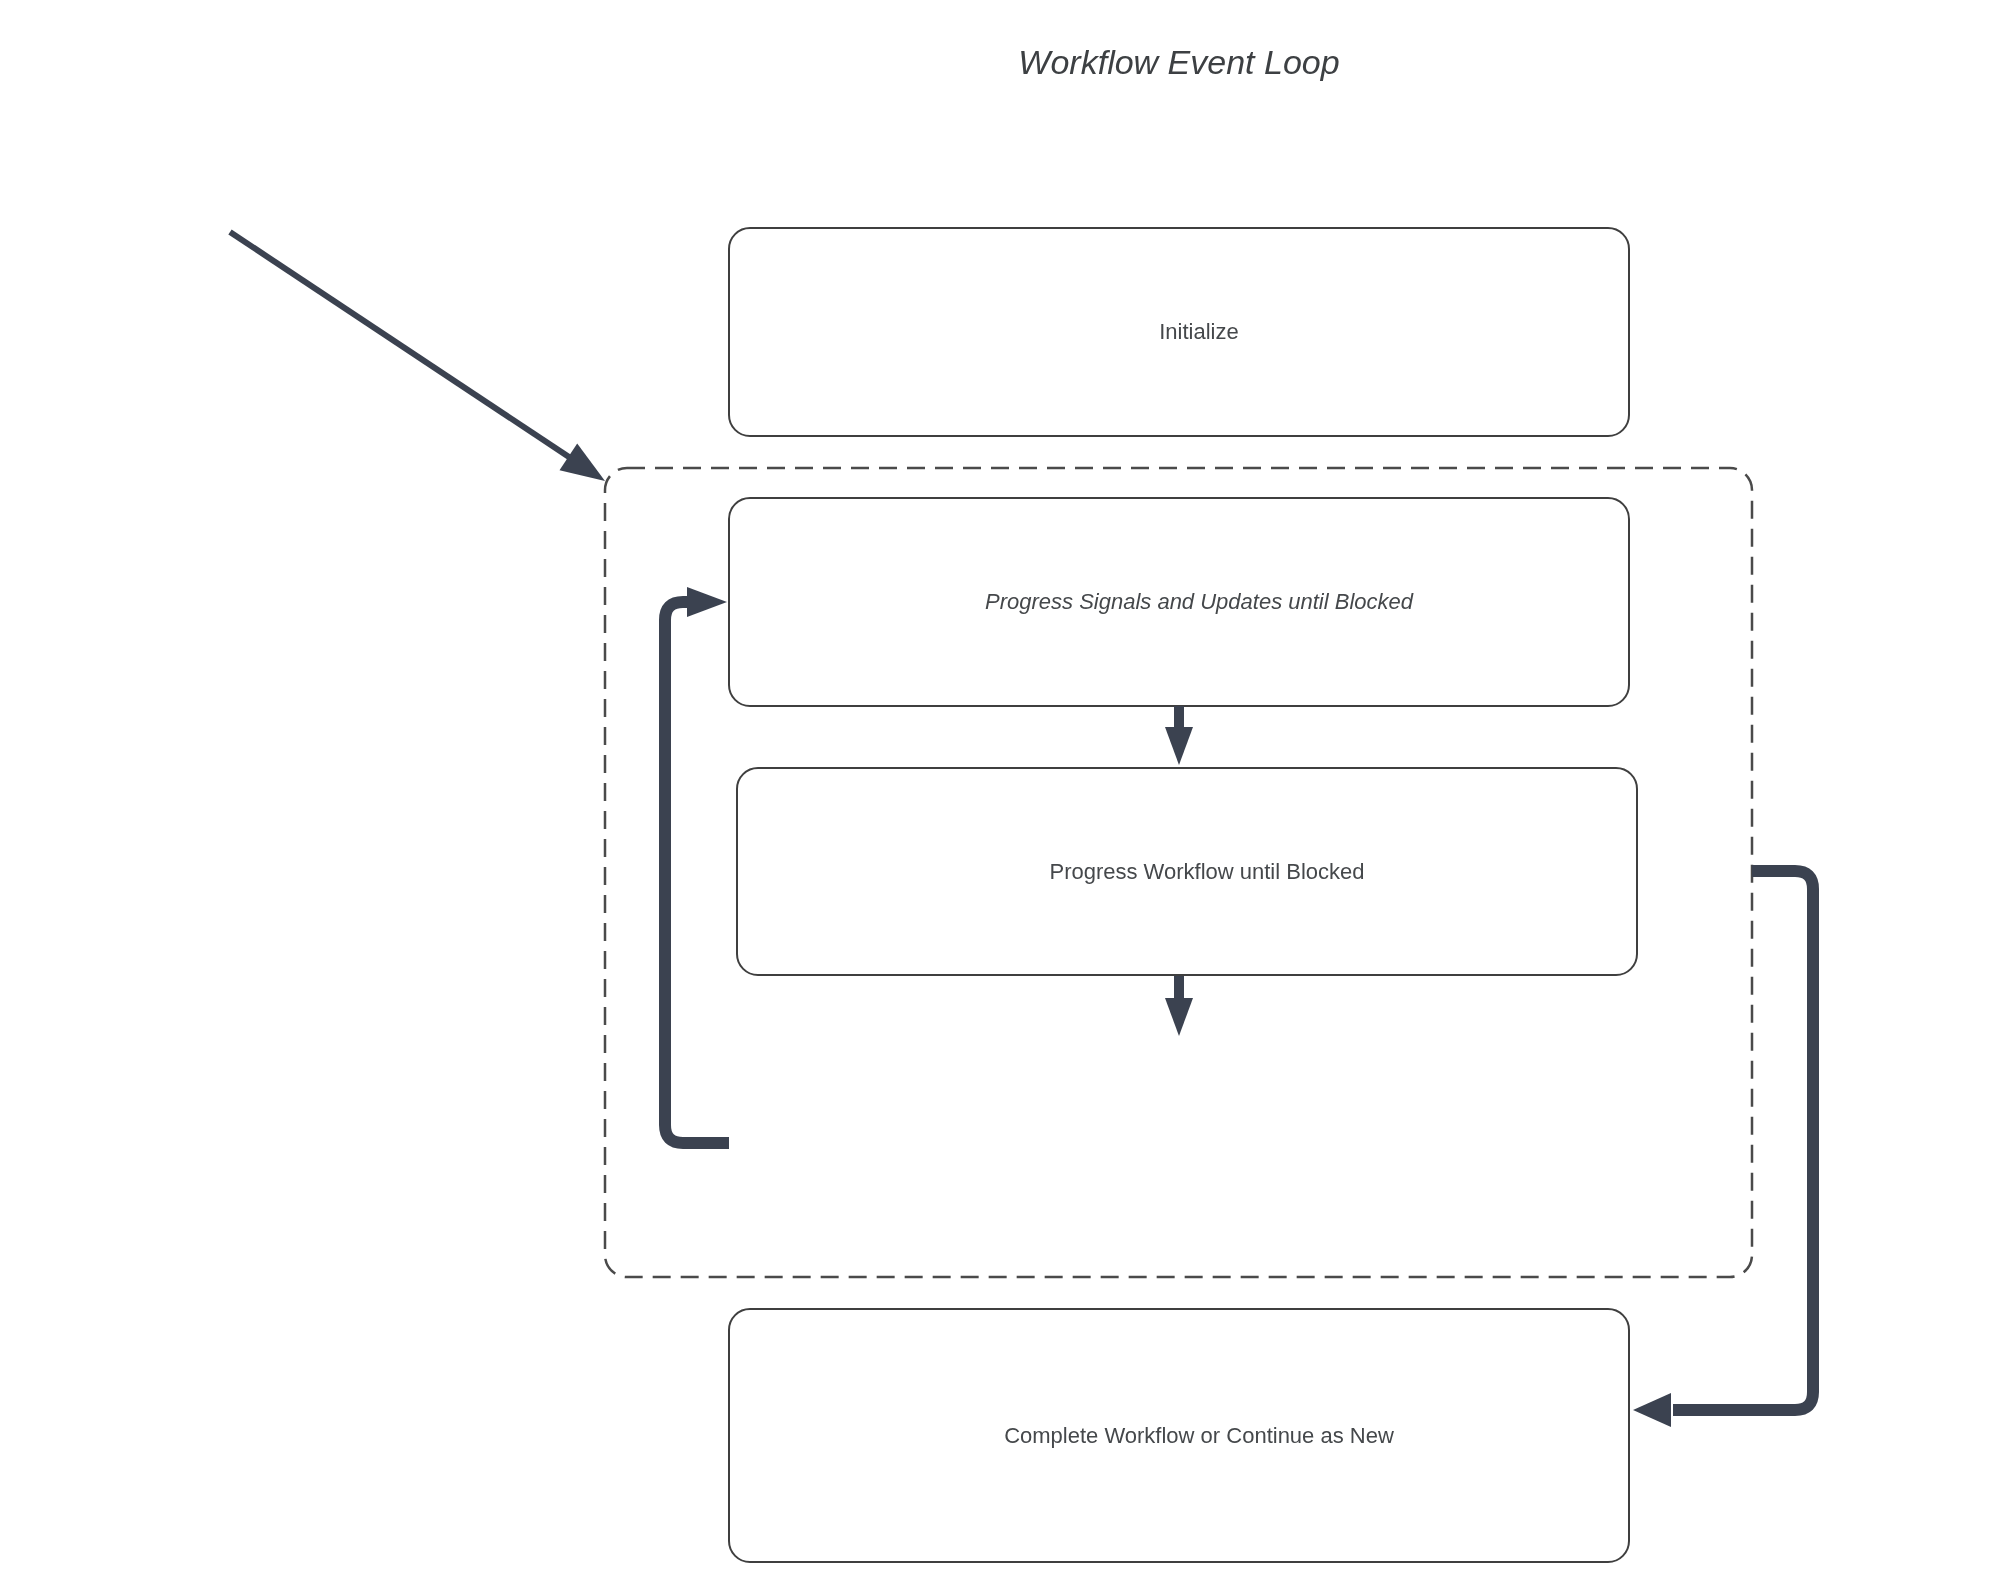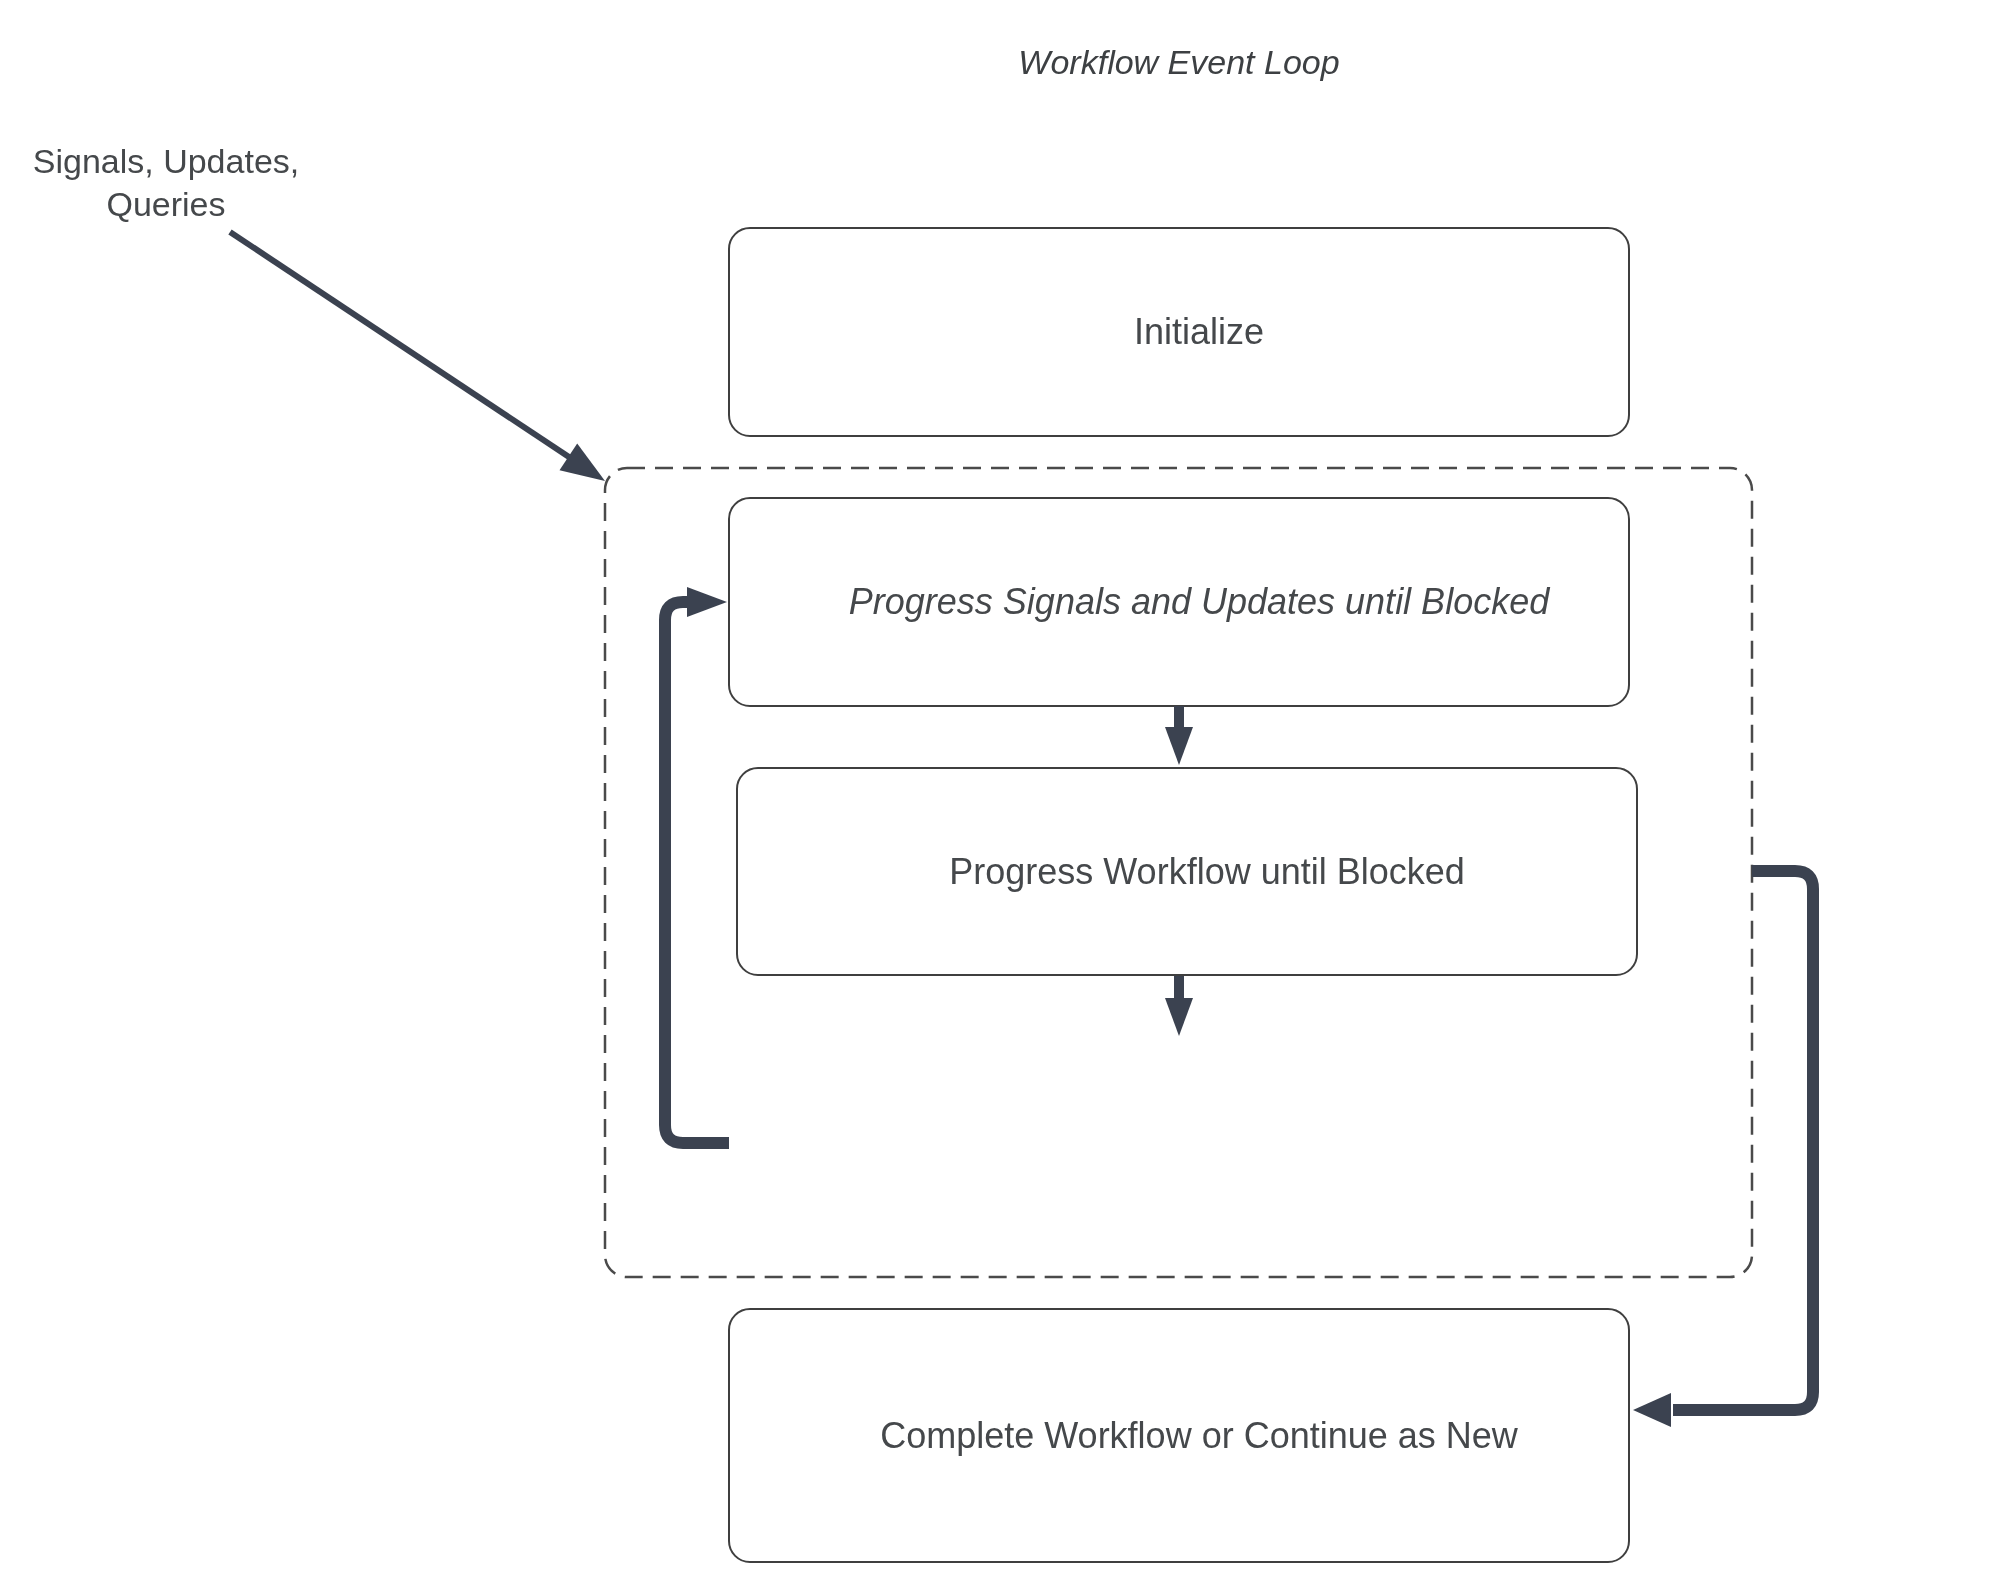--- a/index.html
+++ b/index.html
@@ -33,21 +33,21 @@
     color:var(--text);
   }
   .annotation span{display:block;}
   .node{
     position:absolute;left:728px;width:902px;
     box-sizing:border-box;
     background:var(--background);
     border:2px solid var(--box-border);
     border-radius:22px;
     display:flex;align-items:center;justify-content:center;
-    font-size:36px;
+    font-size:22px;
     color:var(--text);
     text-align:center;
     padding-left:40px;
   }
   .node-initialize{top:227px;height:210px;}
   .node-progress-signals{top:497px;height:210px;font-style:italic;}
   .node-progress-workflow{top:767px;height:209px;margin-left:8px;}
   .node-execute-queries{top:1038px;height:209px;}
   .node-complete{top:1308px;height:255px;}
   svg.connectors{
@@ -65,24 +65,20 @@
   .thick-line{stroke:var(--arrow);stroke-width:12;fill:none;}
   .arrow-head{fill:var(--arrow);stroke:none;}
 </style>
 </head>
 <body>
 
 <div class="diagram">
 
   <div class="title">Workflow Event Loop</div>
 
-  <div class="annotation">
-    <span>Signals, Updates,</span>
-    <span>Queries</span>
-  </div>
 
   <div class="node node-initialize">
     <span>Initialize</span>
   </div>
 
   <div class="node node-progress-signals">
     <span>Progress Signals and Updates until Blocked</span>
   </div>
 
   <div class="node node-progress-workflow">

